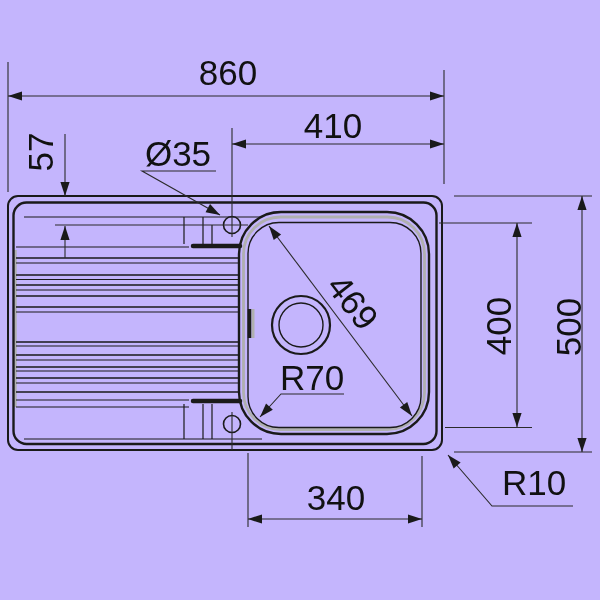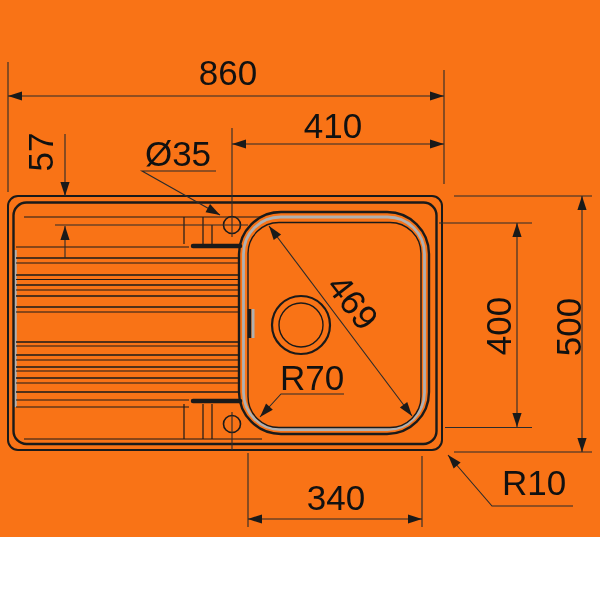--- a/index.html
+++ b/index.html
@@ -1,16 +1,16 @@
 <!DOCTYPE html>
 <html><head>
 <meta charset="utf-8">
 <style>
   html,body{margin:0;padding:0;background:#fff;}
-  .stage{width:600px;height:537px;background:#f97316;position:relative;text-align:center;}
+  .stage{width:600px;height:600px;background:#c4b5fd;position:relative;text-align:center;}
   svg{display:block;}
   text{font-family:"Liberation Sans", sans-serif;font-size:35px;fill:#111;}
   .ol{stroke:#1a1a1a;fill:none;}
   .dim{stroke:#2b2b2b;stroke-width:1.1;fill:none;}
   .groove{stroke:#1a1a1a;fill:none;}
   .gray{stroke:#b0b0b0;fill:none;}
 </style>
 </head>
 <body>
 

